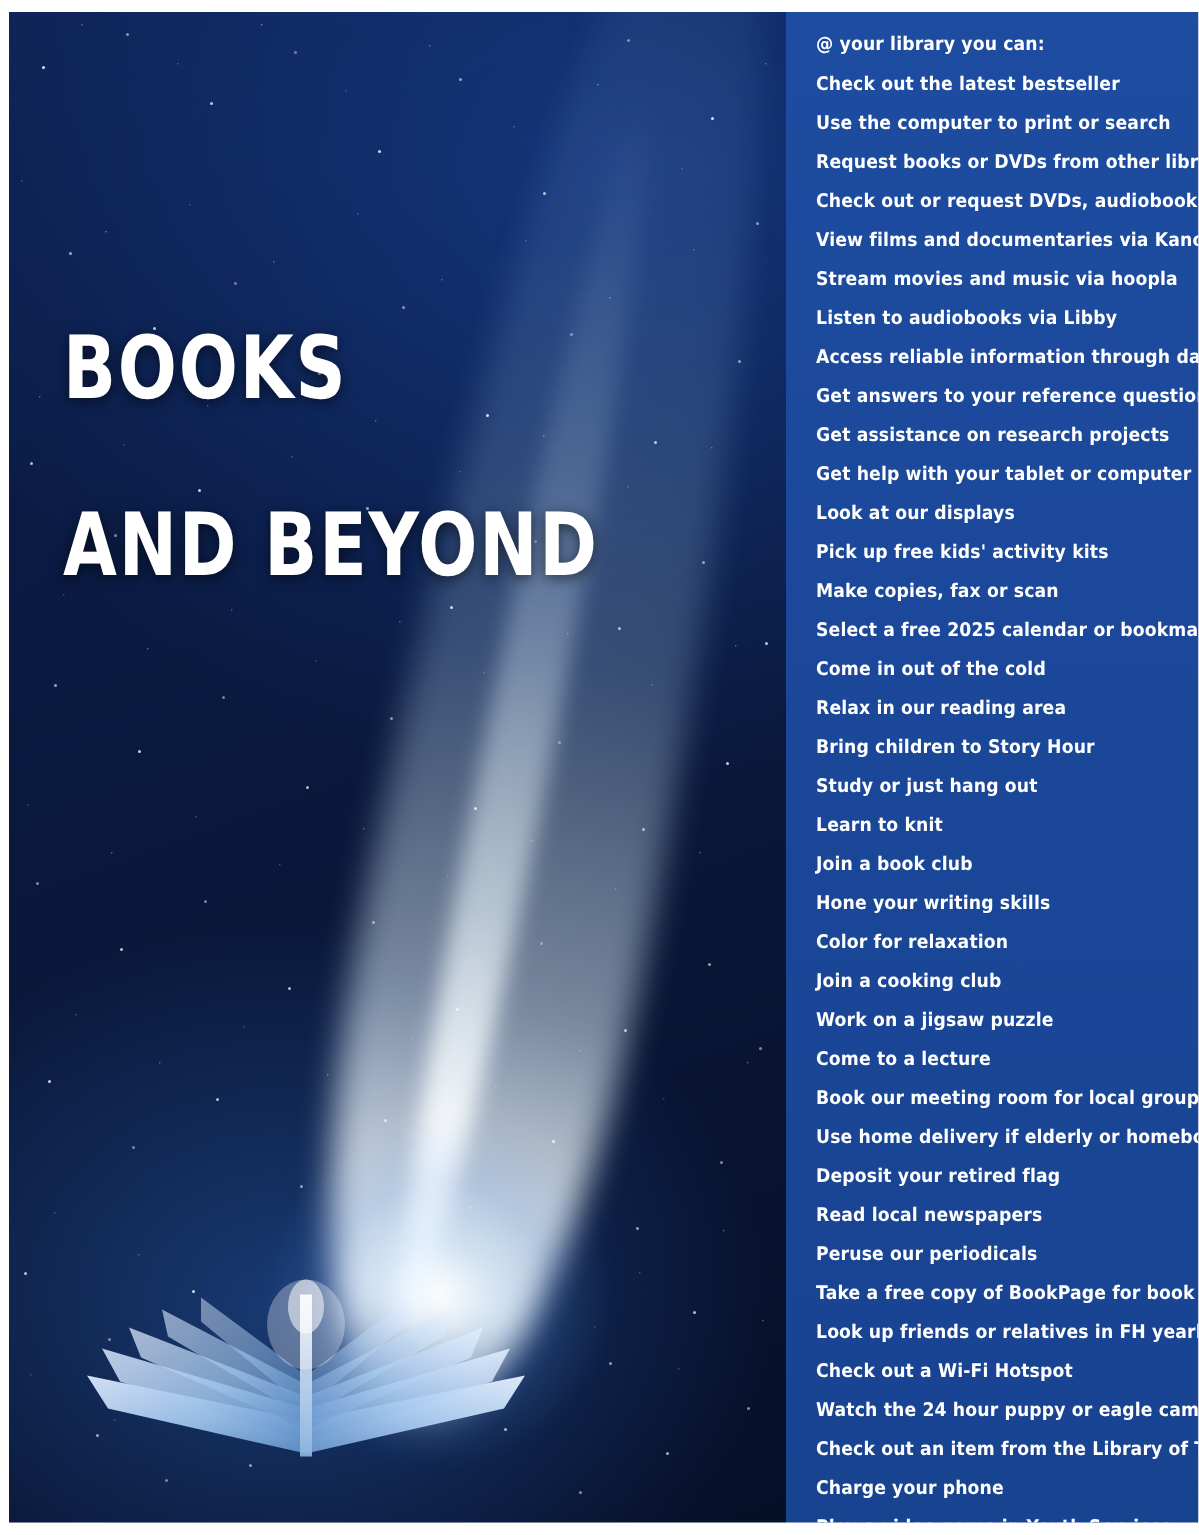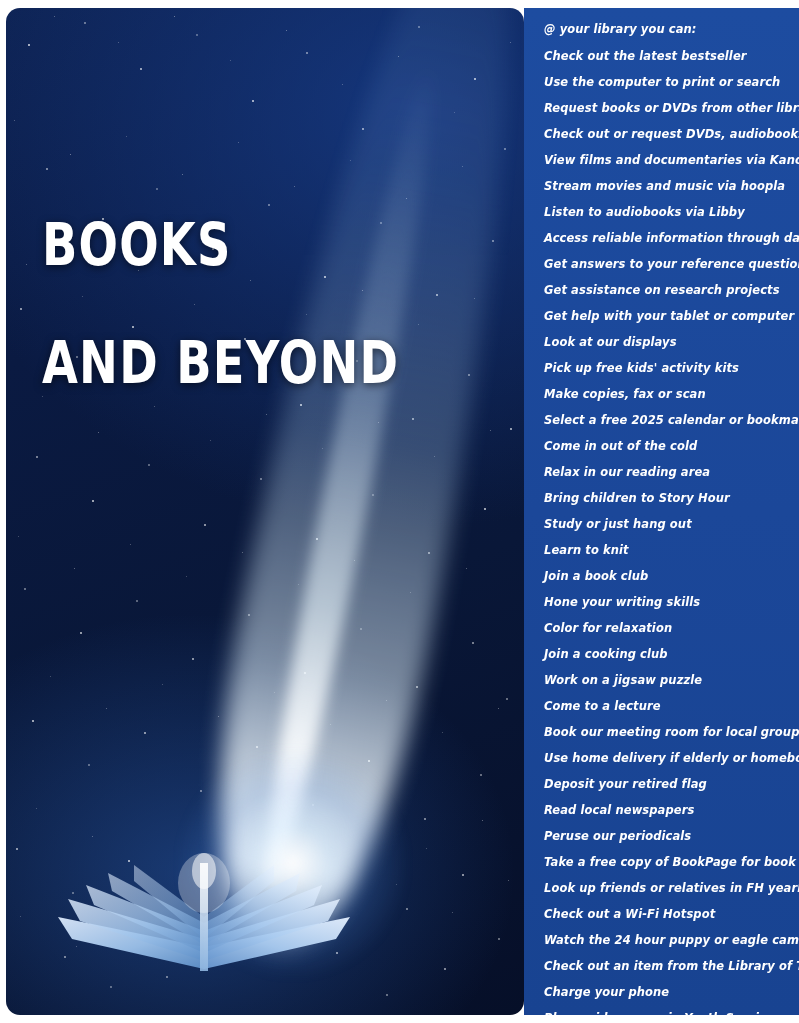--- a/index.html
+++ b/index.html
@@ -27,21 +27,20 @@
     width: 518px;
     height: 1007px;
     margin-top: 8px;
     margin-left: 6px;
     overflow: hidden;
     background:
       radial-gradient(ellipse 520px 420px at 36% 86%, rgba(40,90,170,0.55) 0%, rgba(10,26,68,0.0) 62%),
       radial-gradient(ellipse 700px 600px at 78% 10%, rgba(24,62,140,0.75) 0%, rgba(8,20,56,0.0) 70%),
       linear-gradient(160deg, #0d2150 0%, #0a1a42 30%, #091738 60%, #060f28 100%);
     flex: 0 0 auto;
-    border-radius: 14px;
   }
 
   
   .comet-tail {
     position: absolute;
     left: 50%;
     top: -140px;
     width: 190px;
     height: 1080px;
     transform: translateX(-46%) rotate(11deg);
@@ -209,21 +208,20 @@
   .list-panel {
     position: relative;
     flex: 1 1 auto;
     height: 1007px;
     margin-top: 8px;
     background: #1f4fa3;
     background: linear-gradient(180deg, #1d4ca0 0%, #1b4799 50%, #184391 100%);
     padding: 8px 10px 6px 20px;
     box-sizing: border-box;
     overflow: hidden;
-    font-style: italic;
   }
   .list-panel ul {
     list-style: none;
     margin: 0;
     padding: 0;
   }
   .list-panel li {
     color: #ffffff;
     font-family: "DejaVu Sans", sans-serif;
     font-weight: bold;

